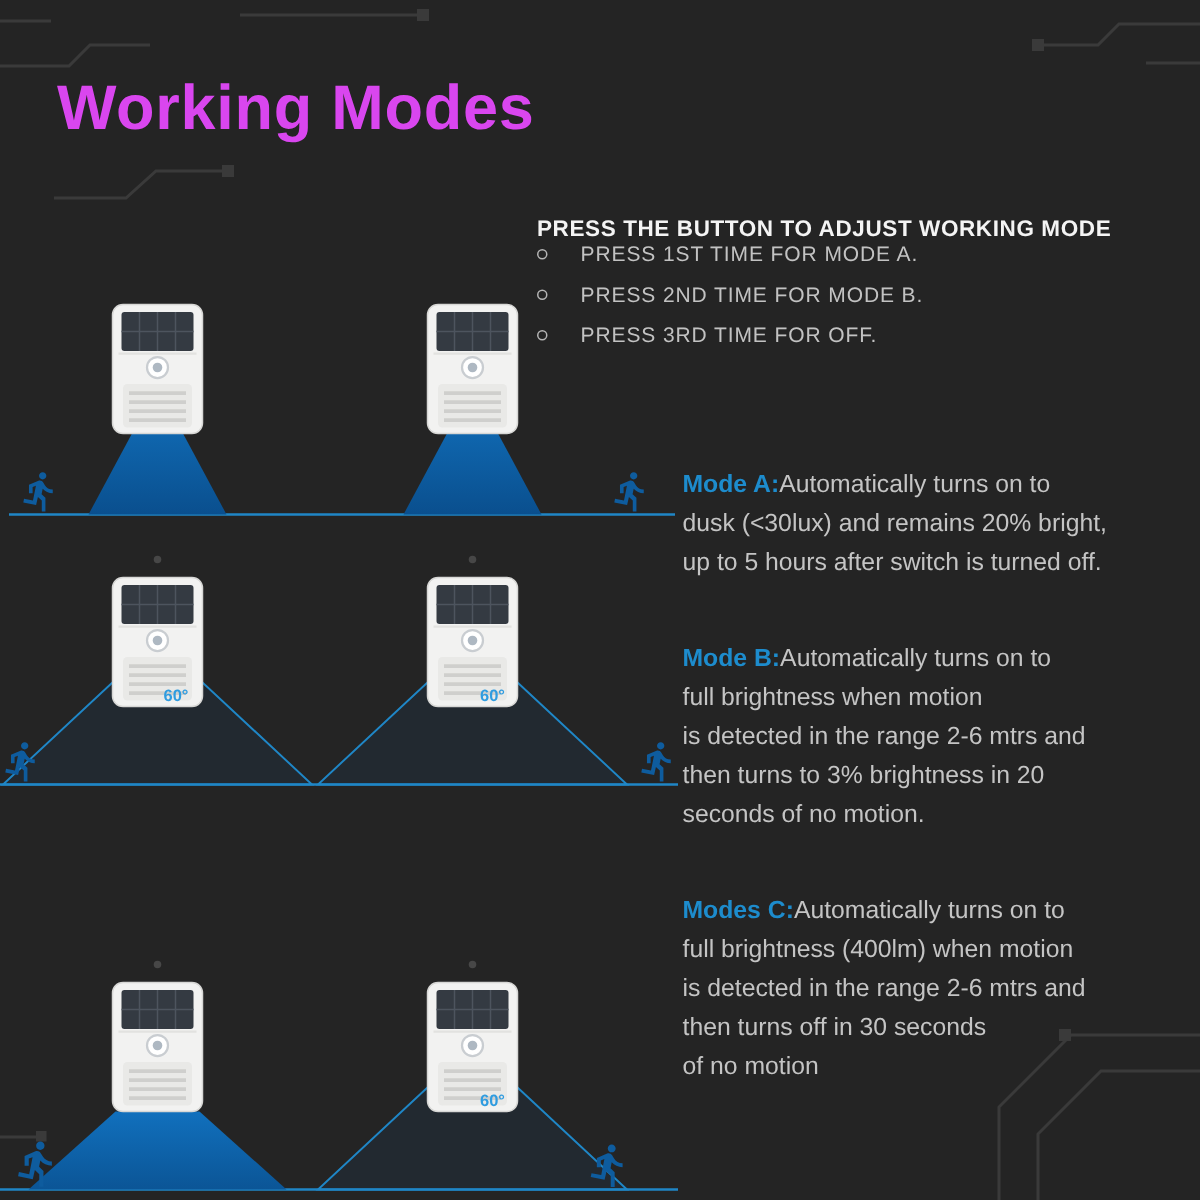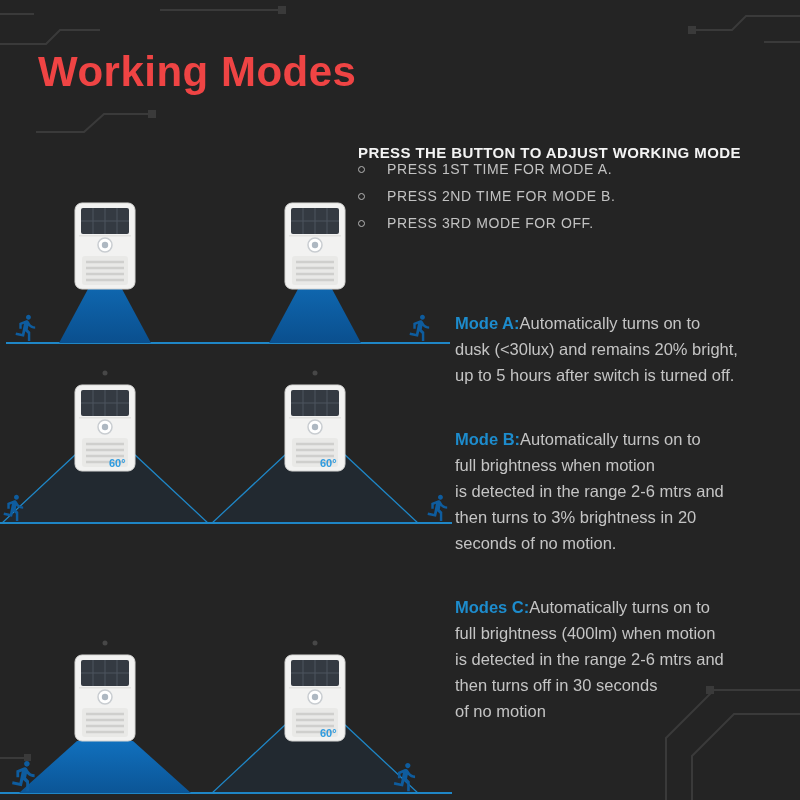--- a/index.html
+++ b/index.html
@@ -9,21 +9,21 @@
     font-family:"Liberation Sans", sans-serif;
     position:relative;
     overflow:hidden;
     color:#c4c4c4;
   }
   .canvas { position:absolute; inset:0; background:#242424; }
   .deco { position:absolute; left:0; top:0; width:800px; height:800px; }
 
   .title {
     position:absolute; left:38px; top:48px;
-    color:#ef4444; font-size:42px; font-weight:700; letter-spacing:0.5px;
+    color:#d946ef; font-size:42px; font-weight:700; letter-spacing:0.5px;
   }
 
   .instructions { position:absolute; left:358px; top:144px; width:430px; }
   .instr-heading {
     color:#f4f4f4; font-weight:700; font-size:15px;
     letter-spacing:0.4px; 
   }
   .instr-item {
     display:flex; align-items:center; gap:22px;
     margin-bottom:11px; color:#c2c2c2; font-size:14px; letter-spacing:0.6px;
@@ -109,21 +109,21 @@
     <div class="instr-item">
       <span class="bullet"></span>
       <span>PRESS 1ST TIME FOR MODE A.</span>
     </div>
     <div class="instr-item">
       <span class="bullet"></span>
       <span>PRESS 2ND TIME FOR MODE B.</span>
     </div>
     <div class="instr-item">
       <span class="bullet"></span>
-      <span>PRESS 3RD MODE FOR OFF.</span>
+      <span>PRESS 3RD TIME FOR OFF.</span>
     </div>
   </div>
 
   <div class="modes">
     <p class="mode">
       <span class="mode-label">Mode A:</span><span class="mode-text">Automatically turns on to
 dusk (&lt;30lux)  and remains 20% bright,
 up to 5 hours after switch is turned off.</span>
     </p>
     <p class="mode">

